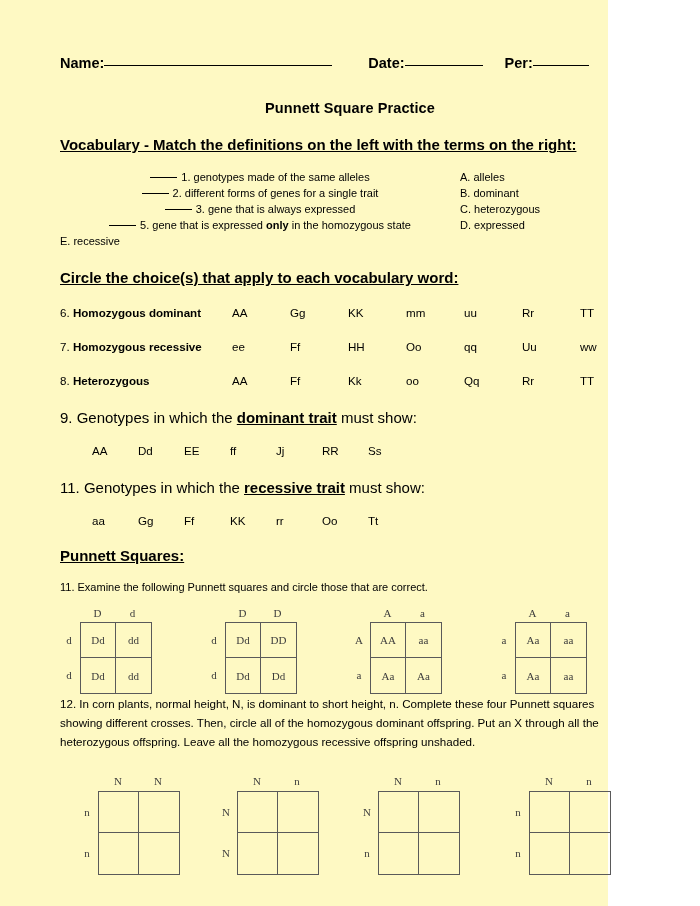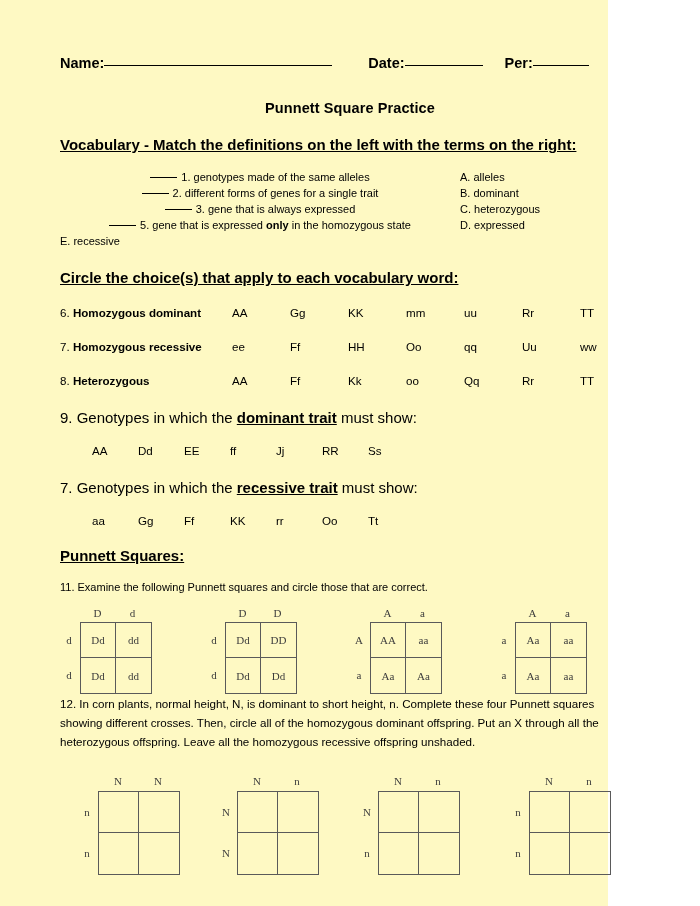--- a/index.html
+++ b/index.html
@@ -311,21 +311,21 @@
     <div class="trait-opts">
       <span>AA</span>
       <span>Dd</span>
       <span>EE</span>
       <span>ff</span>
       <span>Jj</span>
       <span>RR</span>
       <span>Ss</span>
     </div>
 
-    <div class="trait-q"><span>7. Genotypes in which the </span><u>recessive trait</u><span> must show:</span></div>
+    <div class="trait-q"><span>11. Genotypes in which the </span><u>recessive trait</u><span> must show:</span></div>
     <div class="trait-opts">
       <span>aa</span>
       <span>Gg</span>
       <span>Ff</span>
       <span>KK</span>
       <span>rr</span>
       <span>Oo</span>
       <span>Tt</span>
     </div>
 

